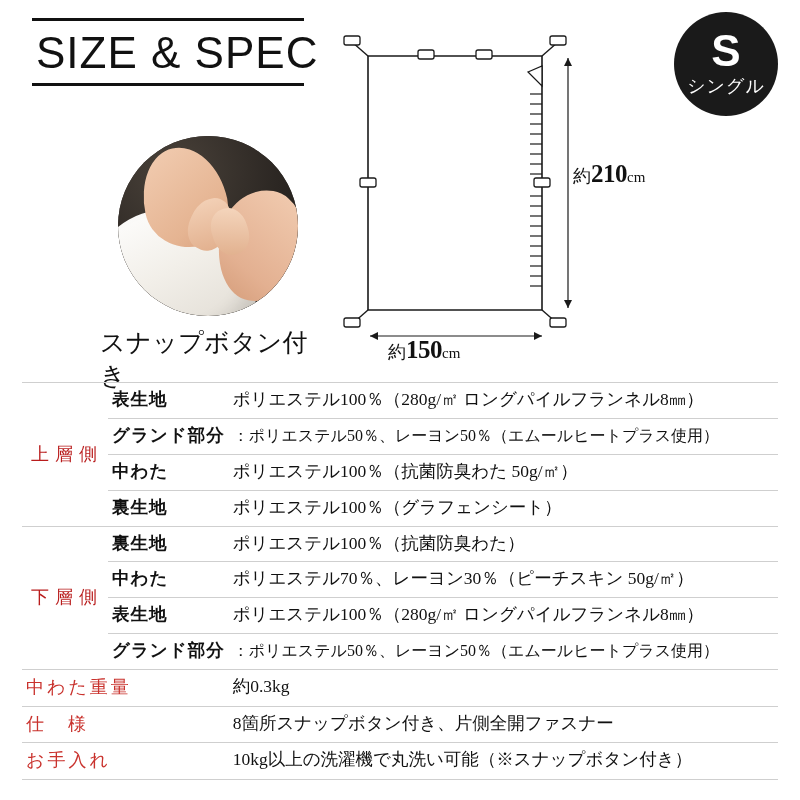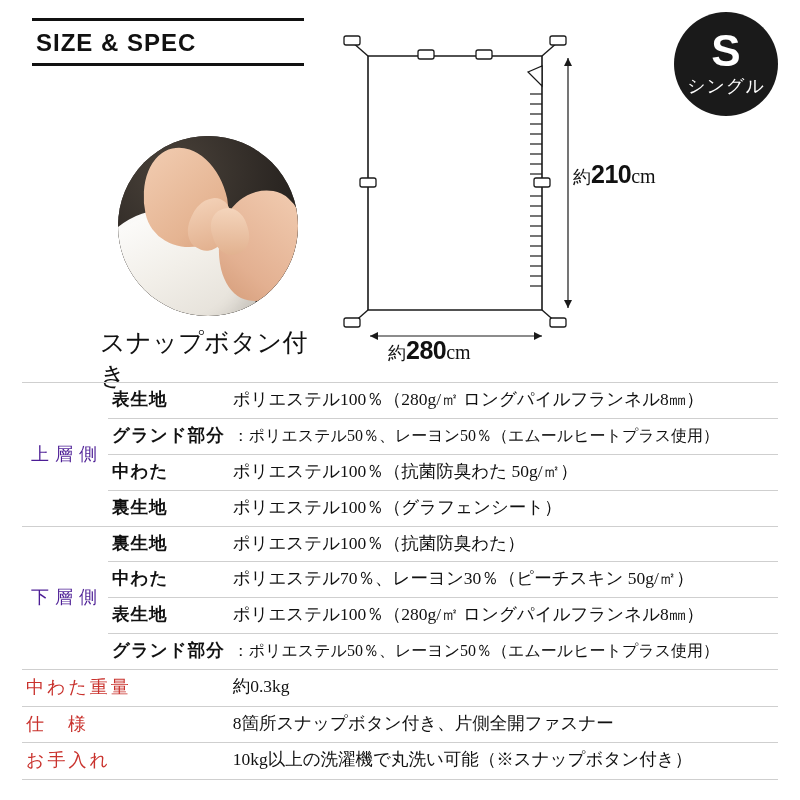--- a/index.html
+++ b/index.html
@@ -17,22 +17,22 @@
   #title-block {
     position: absolute;
     left: 32px; top: 18px;
     width: 272px;
   }
   #title-rule-top {
     width: 272px; height: 3px; background: #111; 
   }
   #title-text {
     font-family: "Liberation Sans", sans-serif;
-    font-weight: bold;
-    font-size: 24px;
+    font-weight: normal;
+    font-size: 44px;
     letter-spacing: 1px;
     padding: 10px 0 8px 4px;
     line-height: 1.0;
     white-space: nowrap;
   }
   #title-rule-bottom {
     width: 272px; height: 3px; background: #111;
   }
 
   
@@ -141,45 +141,45 @@
     font-size: 18px;
     white-space: nowrap;
   }
   #dim-width {
     position: absolute;
     left: 388px; top: 336px;
     font-size: 18px;
     white-space: nowrap;
   }
   .dim-num {
-    font-family: Liberation Sans, sans-serif;
+    font-family: Liberation Serif, serif;
     font-weight: bold;
     font-size: 25px;
     letter-spacing: -0.5px;
   }
-  .dim-unit { font-size: 20px; }
+  .dim-unit { font-size: 15px; }
 
   
   #spec-table {
     position: absolute;
     left: 22px; top: 382px;
     width: 756px;
     border-collapse: collapse;
     font-size: 17.5px;
   }
   #spec-table td {
     border-top: 1px solid #cfcfcf;
     border-bottom: 1px solid #cfcfcf;
     padding: 6px 4px 7px 4px;
     vertical-align: middle;
     line-height: 1.25;
   }
   .side-cell {
     width: 86px;
-    color: #4c1d95;
+    color: #b91c1c;
     font-size: 18px;
     text-align: center;
     letter-spacing: 6px;
     padding-right: 0 !important;
     white-space: nowrap;
   }
   .label-cell {
     width: 92px;
     font-weight: bold;
     white-space: nowrap;
@@ -274,21 +274,21 @@
     <path d="M40 308 l8 -4 l0 8 z" fill="#1a1a1a"></path>
     <path d="M212 308 l-8 -4 l0 8 z" fill="#1a1a1a"></path>
   </svg>
 </div>
 
 <div id="dim-height">
   <span>約</span><span class="dim-num">210</span><span class="dim-unit">cm</span>
 </div>
 
 <div id="dim-width">
-  <span>約</span><span class="dim-num">280</span><span class="dim-unit">cm</span>
+  <span>約</span><span class="dim-num">150</span><span class="dim-unit">cm</span>
 </div>
 
 <table id="spec-table">
   <tbody>
     <tr>
       <td class="side-cell" rowspan="4">上層側</td>
       <td class="label-cell">表生地</td>
       <td class="value-cell">ポリエステル100％（280g/㎡ ロングパイルフランネル8㎜）</td>
     </tr>
     <tr>

